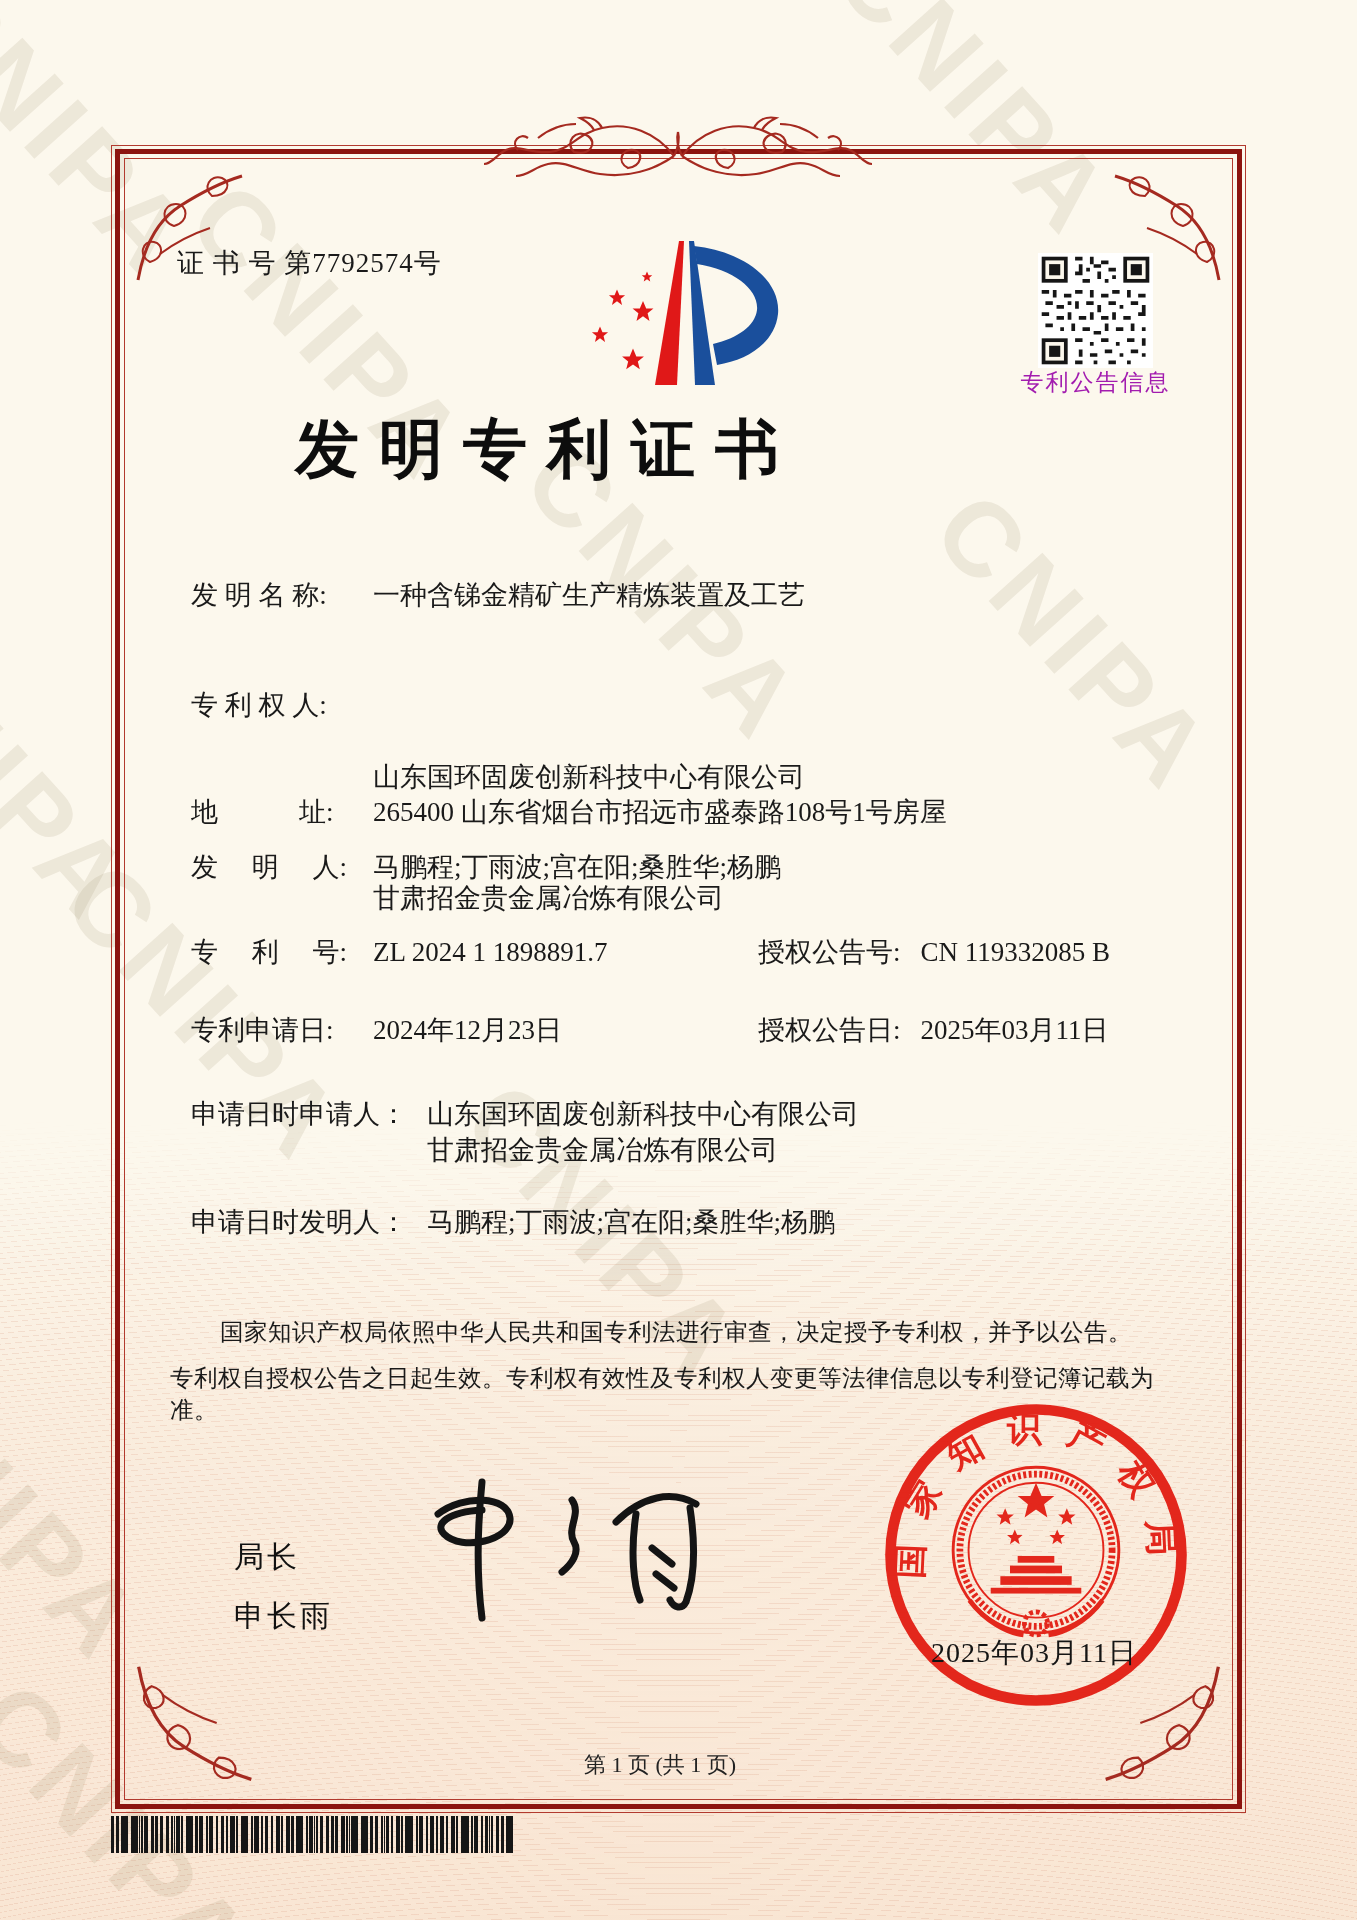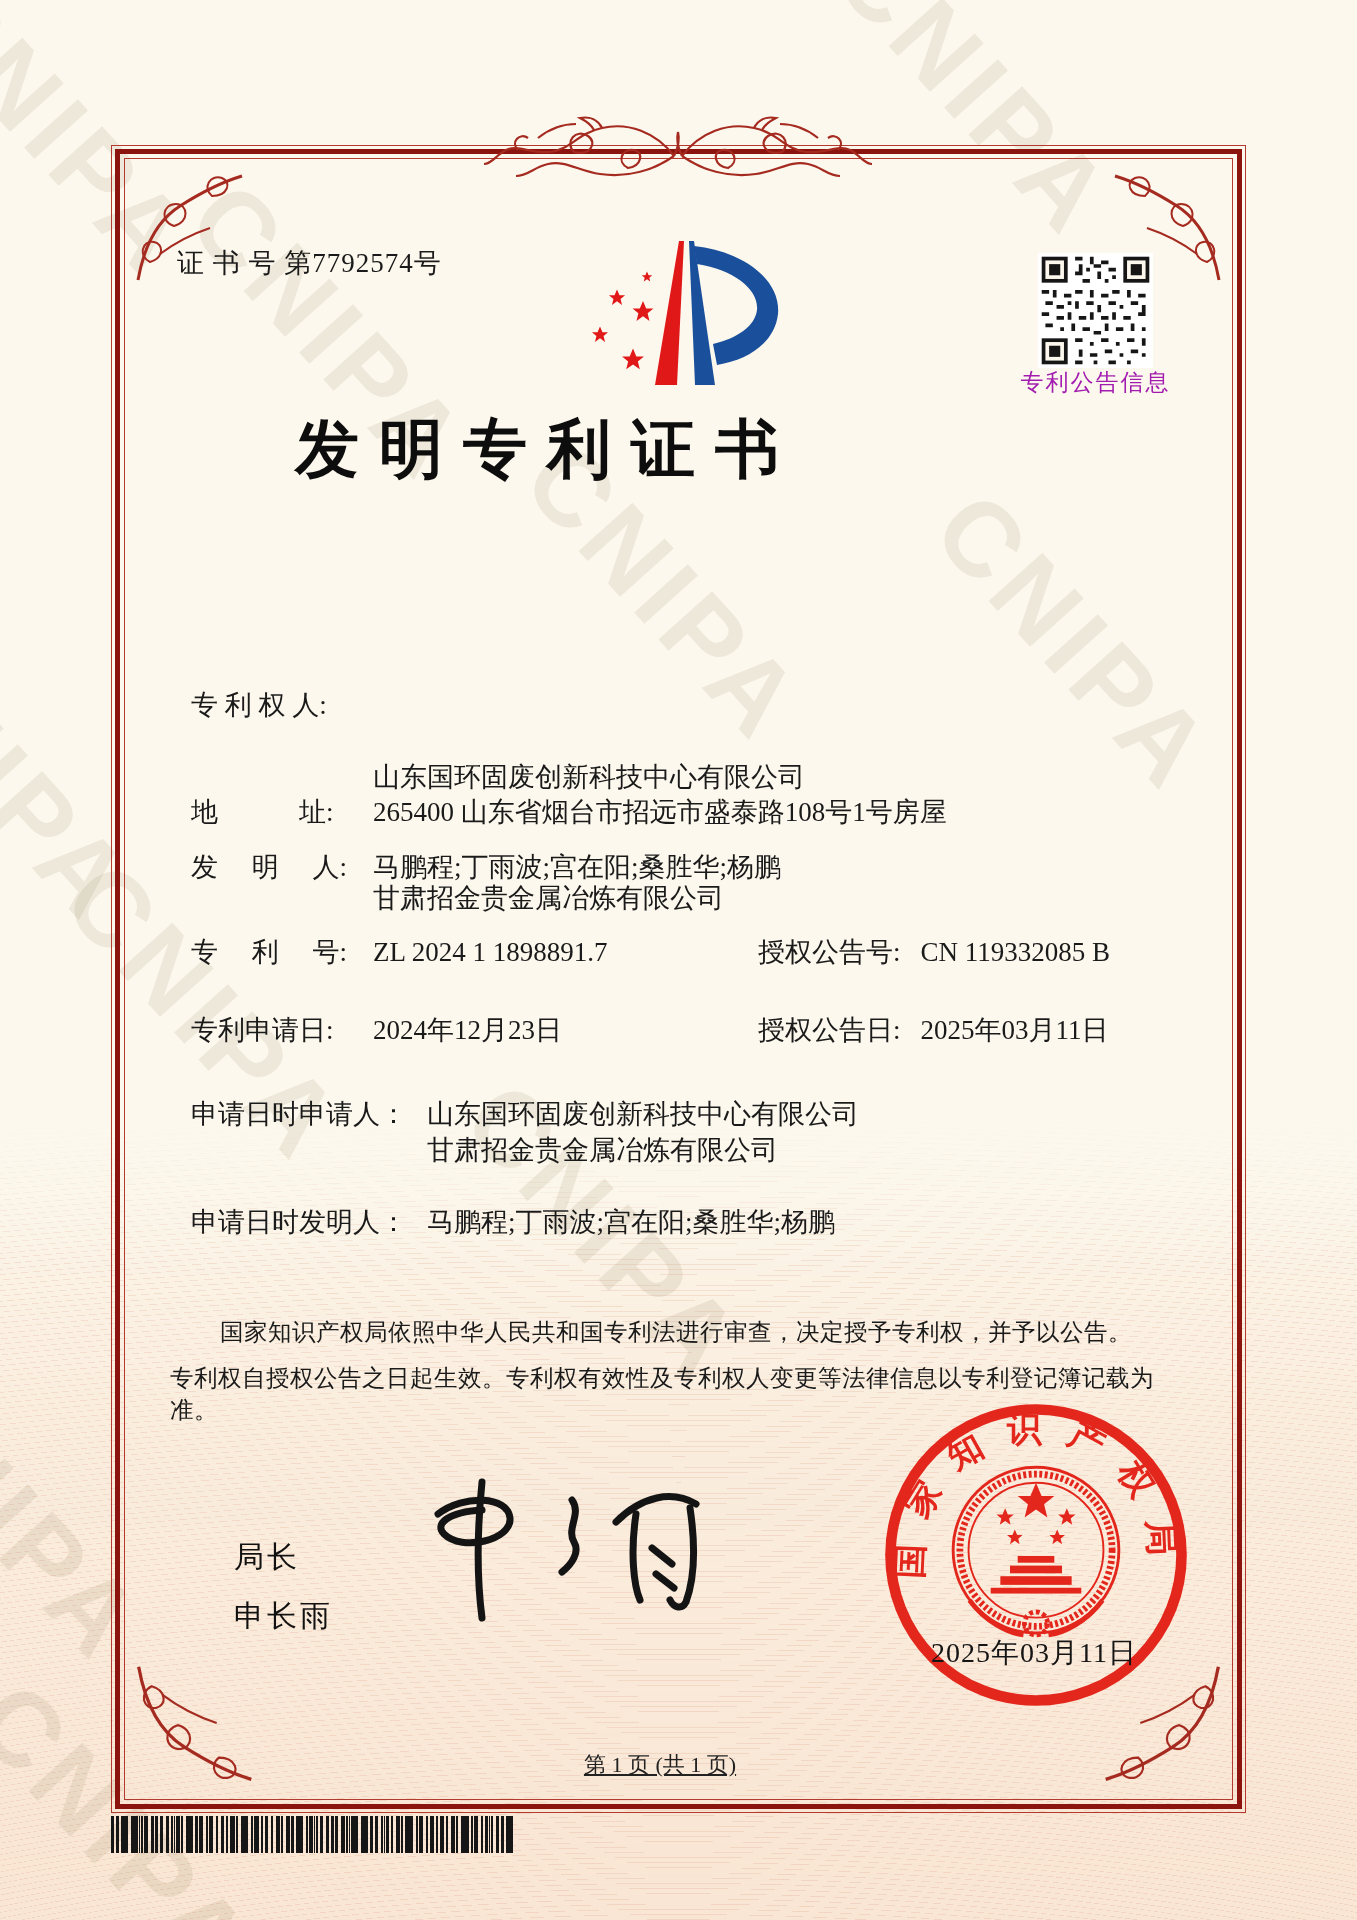--- a/index.html
+++ b/index.html
@@ -40,21 +40,21 @@
   
   .legal{position:absolute;z-index:4;left:170px;width:1030px;font-size:23.5px;letter-spacing:0.5px;}
   .legal .l1{text-indent:50px;}
   .sig-title{position:absolute;z-index:4;left:194px;font-size:30px;letter-spacing:3px;
              font-family:"Liberation Sans","DejaVu Sans",sans-serif;color:#111;margin-left:40px;}
   .signature{position:absolute;z-index:5;left:404px;top:1468px;}
   .seal{position:absolute;z-index:4;left:877px;top:1396px;opacity:0.93;}
   .seal-date{position:absolute;z-index:5;left:884px;top:1634px;width:300px;text-align:center;
              font-size:28px;letter-spacing:1px;color:#141414;}
   
-  .footer{position:absolute;z-index:4;left:0;width:1320px;top:1750px;text-align:center;font-size:22px;color:#222;text-decoration:underline;}
+  .footer{position:absolute;z-index:4;left:0;width:1320px;top:1750px;text-align:center;font-size:22px;color:#222;}
   .barcode{position:absolute;z-index:4;left:111px;top:1816px;width:405px;height:37px;
     background-image:
       repeating-linear-gradient(90deg,#161616 0 2px,transparent 2px 5px),
       repeating-linear-gradient(90deg,#161616 0 3px,transparent 3px 11px),
       repeating-linear-gradient(90deg,#161616 0 1px,transparent 1px 7px);}
   svg{display:block;}
 </style>
 </head>
 <body>
 
@@ -151,20 +151,25 @@
             <path d="M2 2h3v3h-3z"></path>
           </g>
         <path d="M9 0h2v1h-2z M13 0h1v2h-1z M16 1h2v1h-2z M10 2h1v2h-1z M14 2h2v1h-2z M18 3h2v1h-2z M12 3h1v1h-1z M9 4h2v1h-2z M15 4h1v2h-1z M19 5h1v1h-1z M11 6h2v1h-2z M17 6h1v1h-1z M0 9h2v1h-2z M3 9h1v2h-1z M6 10h2v1h-2z M1 12h2v1h-2z M4 13h2v1h-2z M7 12h1v1h-1z M9 9h2v1h-2z M13 9h1v2h-1z M16 10h2v1h-2z M19 9h2v1h-2z M23 9h1v2h-1z M26 10h2v1h-2z M9 12h1v2h-1z M12 12h2v1h-2z M15 13h1v2h-1z M18 12h2v1h-2z M21 13h1v1h-1z M24 12h2v1h-2z M27 13h1v2h-1z M0 15h2v1h-2z M4 16h2v1h-2z M7 15h1v2h-1z M10 16h2v1h-2z M13 15h1v2h-1z M16 16h2v1h-2z M19 15h1v2h-1z M22 16h2v1h-2z M26 15h2v1h-2z M1 18h2v1h-2z M5 19h1v1h-1z M8 18h1v2h-1z M11 19h2v1h-2z M14 20h2v1h-2z M17 18h1v2h-1z M20 19h2v1h-2z M24 18h1v2h-1z M27 19h1v1h-1z M9 22h2v1h-2z M13 23h1v1h-1z M16 22h2v1h-2z M20 23h1v1h-1z M23 22h2v1h-2z M27 22h1v2h-1z M10 25h1v2h-1z M13 26h2v1h-2z M17 25h2v1h-2z M21 26h1v1h-1z M24 25h2v1h-2z M27 26h1v1h-1z M9 28h2v1h-2z M14 28h1v1h-1z M18 28h2v1h-2z M23 28h1v1h-1z"></path>
       </g>
     </svg>
   </div>
   <div class="qr-label">专利公告信息</div>
 
   <div class="doc-title">发明专利证书</div>
 
+  <div class="row" style="top:577px">
+    <span class="lbl">发 明 名 称:</span>
+      <span class="gap"></span>
+    <span class="val">一种含锑金精矿生产精炼装置及工艺</span>
+  </div>
 
   <div class="row" style="top:687px">
     <span class="lbl">专 利 权 人:</span>
       <span class="gap"></span>
     <span class="val">
       <div class="vline">山东国环固废创新科技中心有限公司</div>
       <div class="vline">甘肃招金贵金属冶炼有限公司</div>
     </span>
   </div>
 

